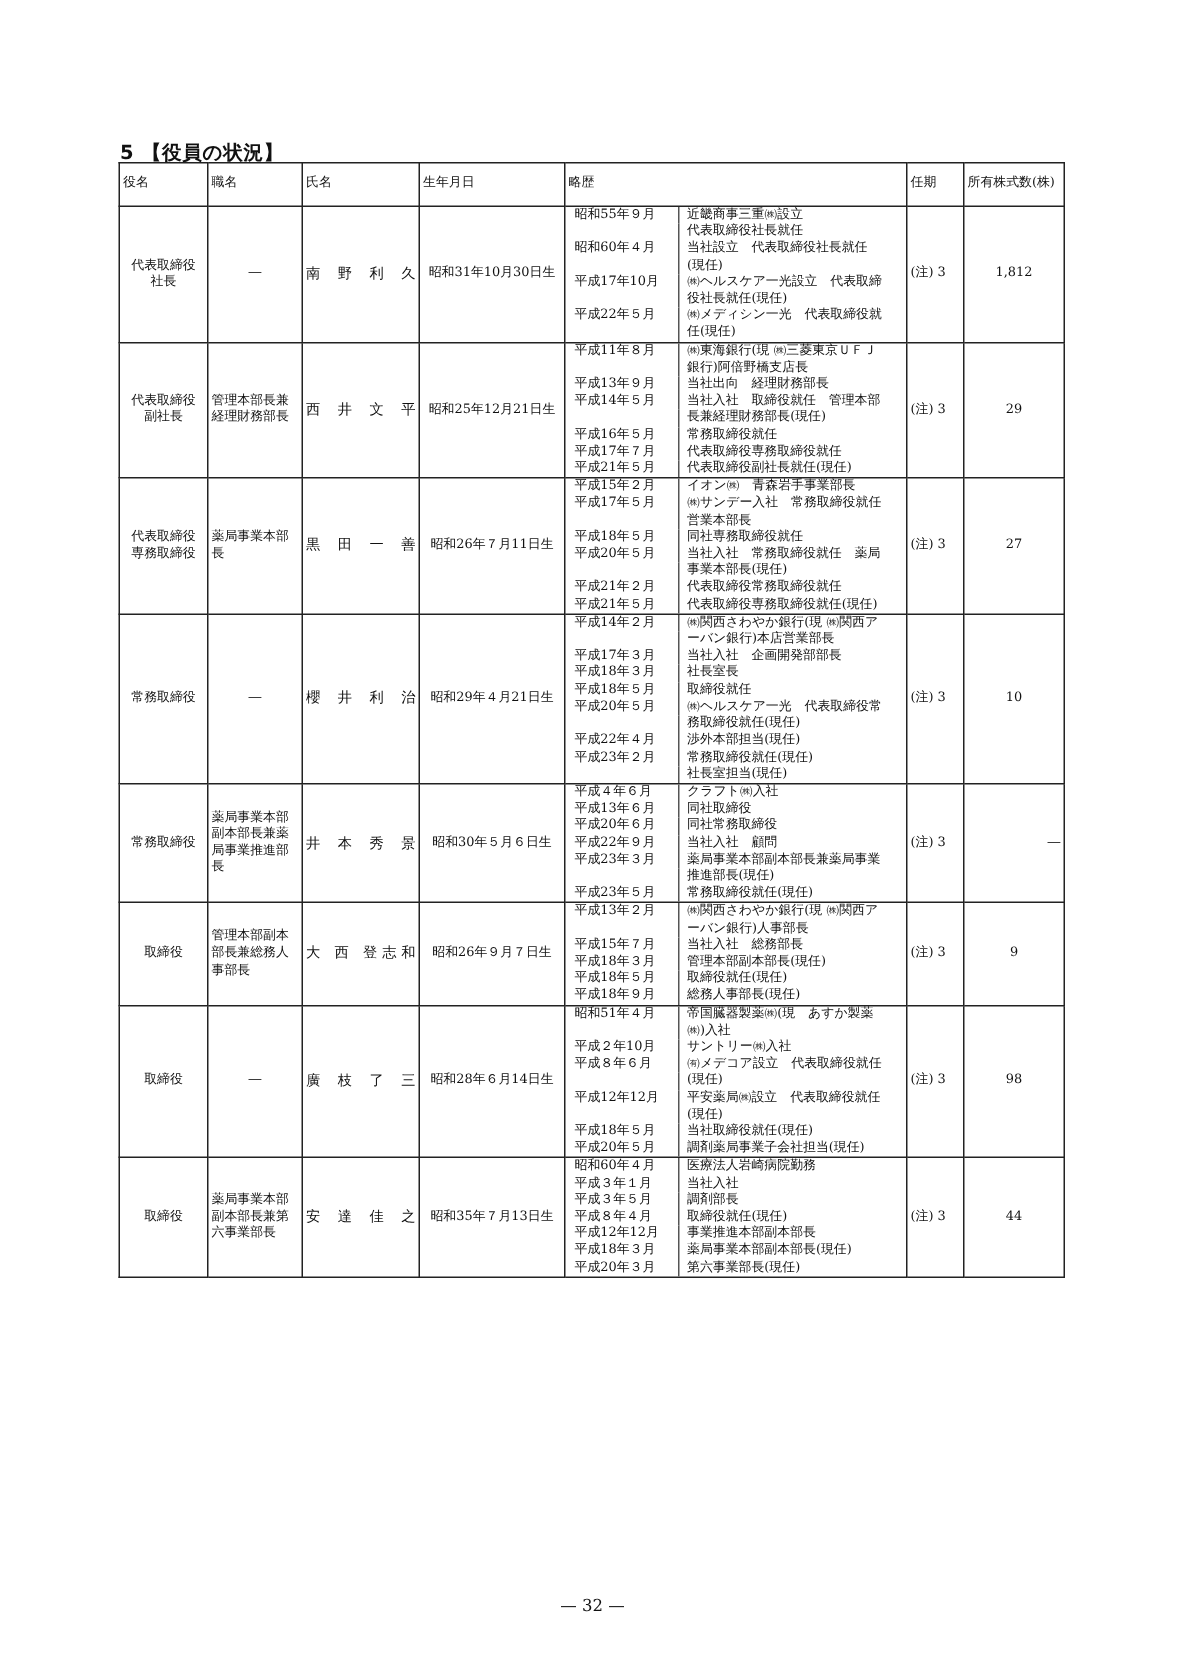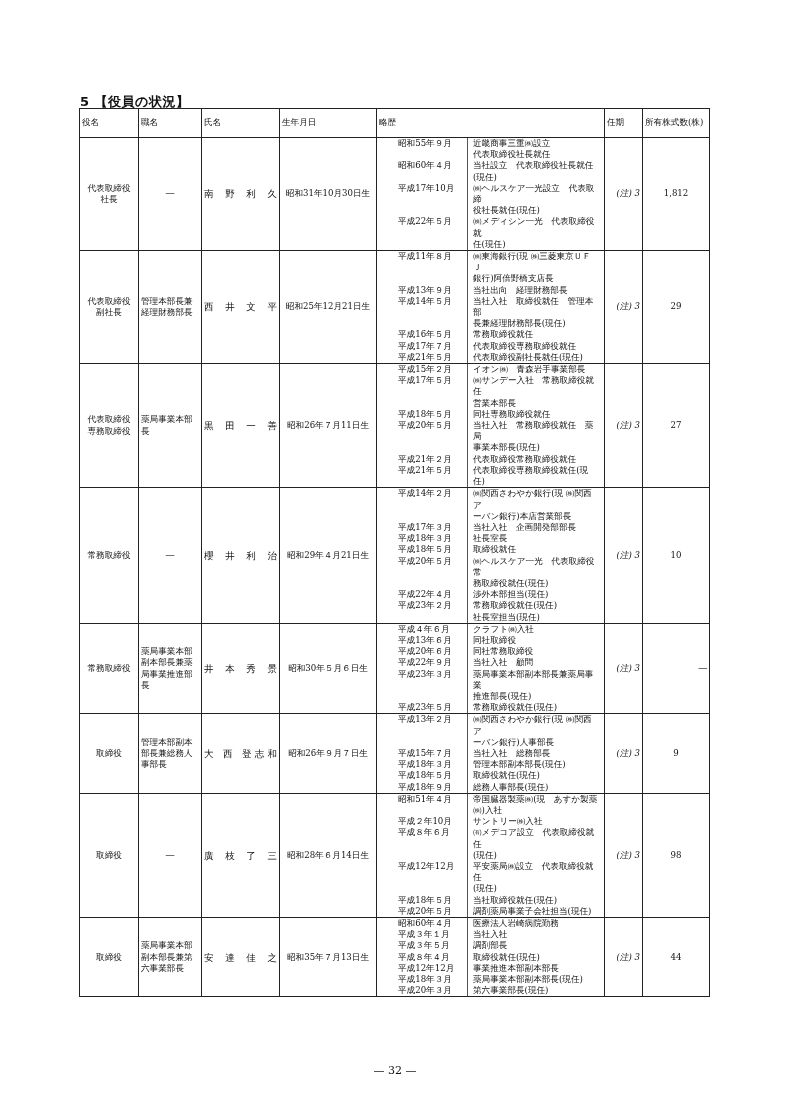--- a/index.html
+++ b/index.html
@@ -7,24 +7,24 @@
   .section-title { position: absolute; left: 80px; top: 77px; font-family: "DejaVu Sans", "Liberation Sans", sans-serif; font-weight: bold; font-size: 13px; letter-spacing: 0.5px; margin-top: 16px; }
   table.officers { position: absolute; left: 79px; top: 108px; width: 630px; border-collapse: collapse; table-layout: fixed; font-size: 8.6px; line-height: 11.2px; }
   table.officers th, table.officers td { border: 1px solid #222; padding: 0 2px; vertical-align: middle; }
   table.officers th { font-weight: normal; height: 28px; text-align: left; }
   td.role { text-align: center; }
   td.pos { text-align: left; }
   td.pos.dash { text-align: center; }
   td.name { text-align: justify; text-align-last: justify; padding: 0 3px; font-size: 9.5px; }
   td.birth { text-align: center; white-space: nowrap; }
   td.hist { padding: 0; vertical-align: top; }
-  td.term { text-align: right; font-style: italic; }
+  td.term { text-align: left; }
   td.shares { text-align: center; padding-right: 6px; }
   td.shares.dash { text-align: right; }
-  .hist-grid { display: grid; grid-template-columns: 74px 1fr; margin-left: 15px; }
+  .hist-grid { display: grid; grid-template-columns: 74px 1fr; }
   .hist-date { padding-left: 4px; border-right: 1px solid #555; white-space: nowrap; }
   .hist-text { padding-left: 5px; padding-right: 3px; }
   .page-num { position: absolute; left: 0; width: 790px; top: 1043px; text-align: center; font-size: 11px; margin-top: 21px; }
 </style>
 </head>
 <body>
 
 <div class="section-title">5 【役員の状況】</div>
 
 <table class="officers">

